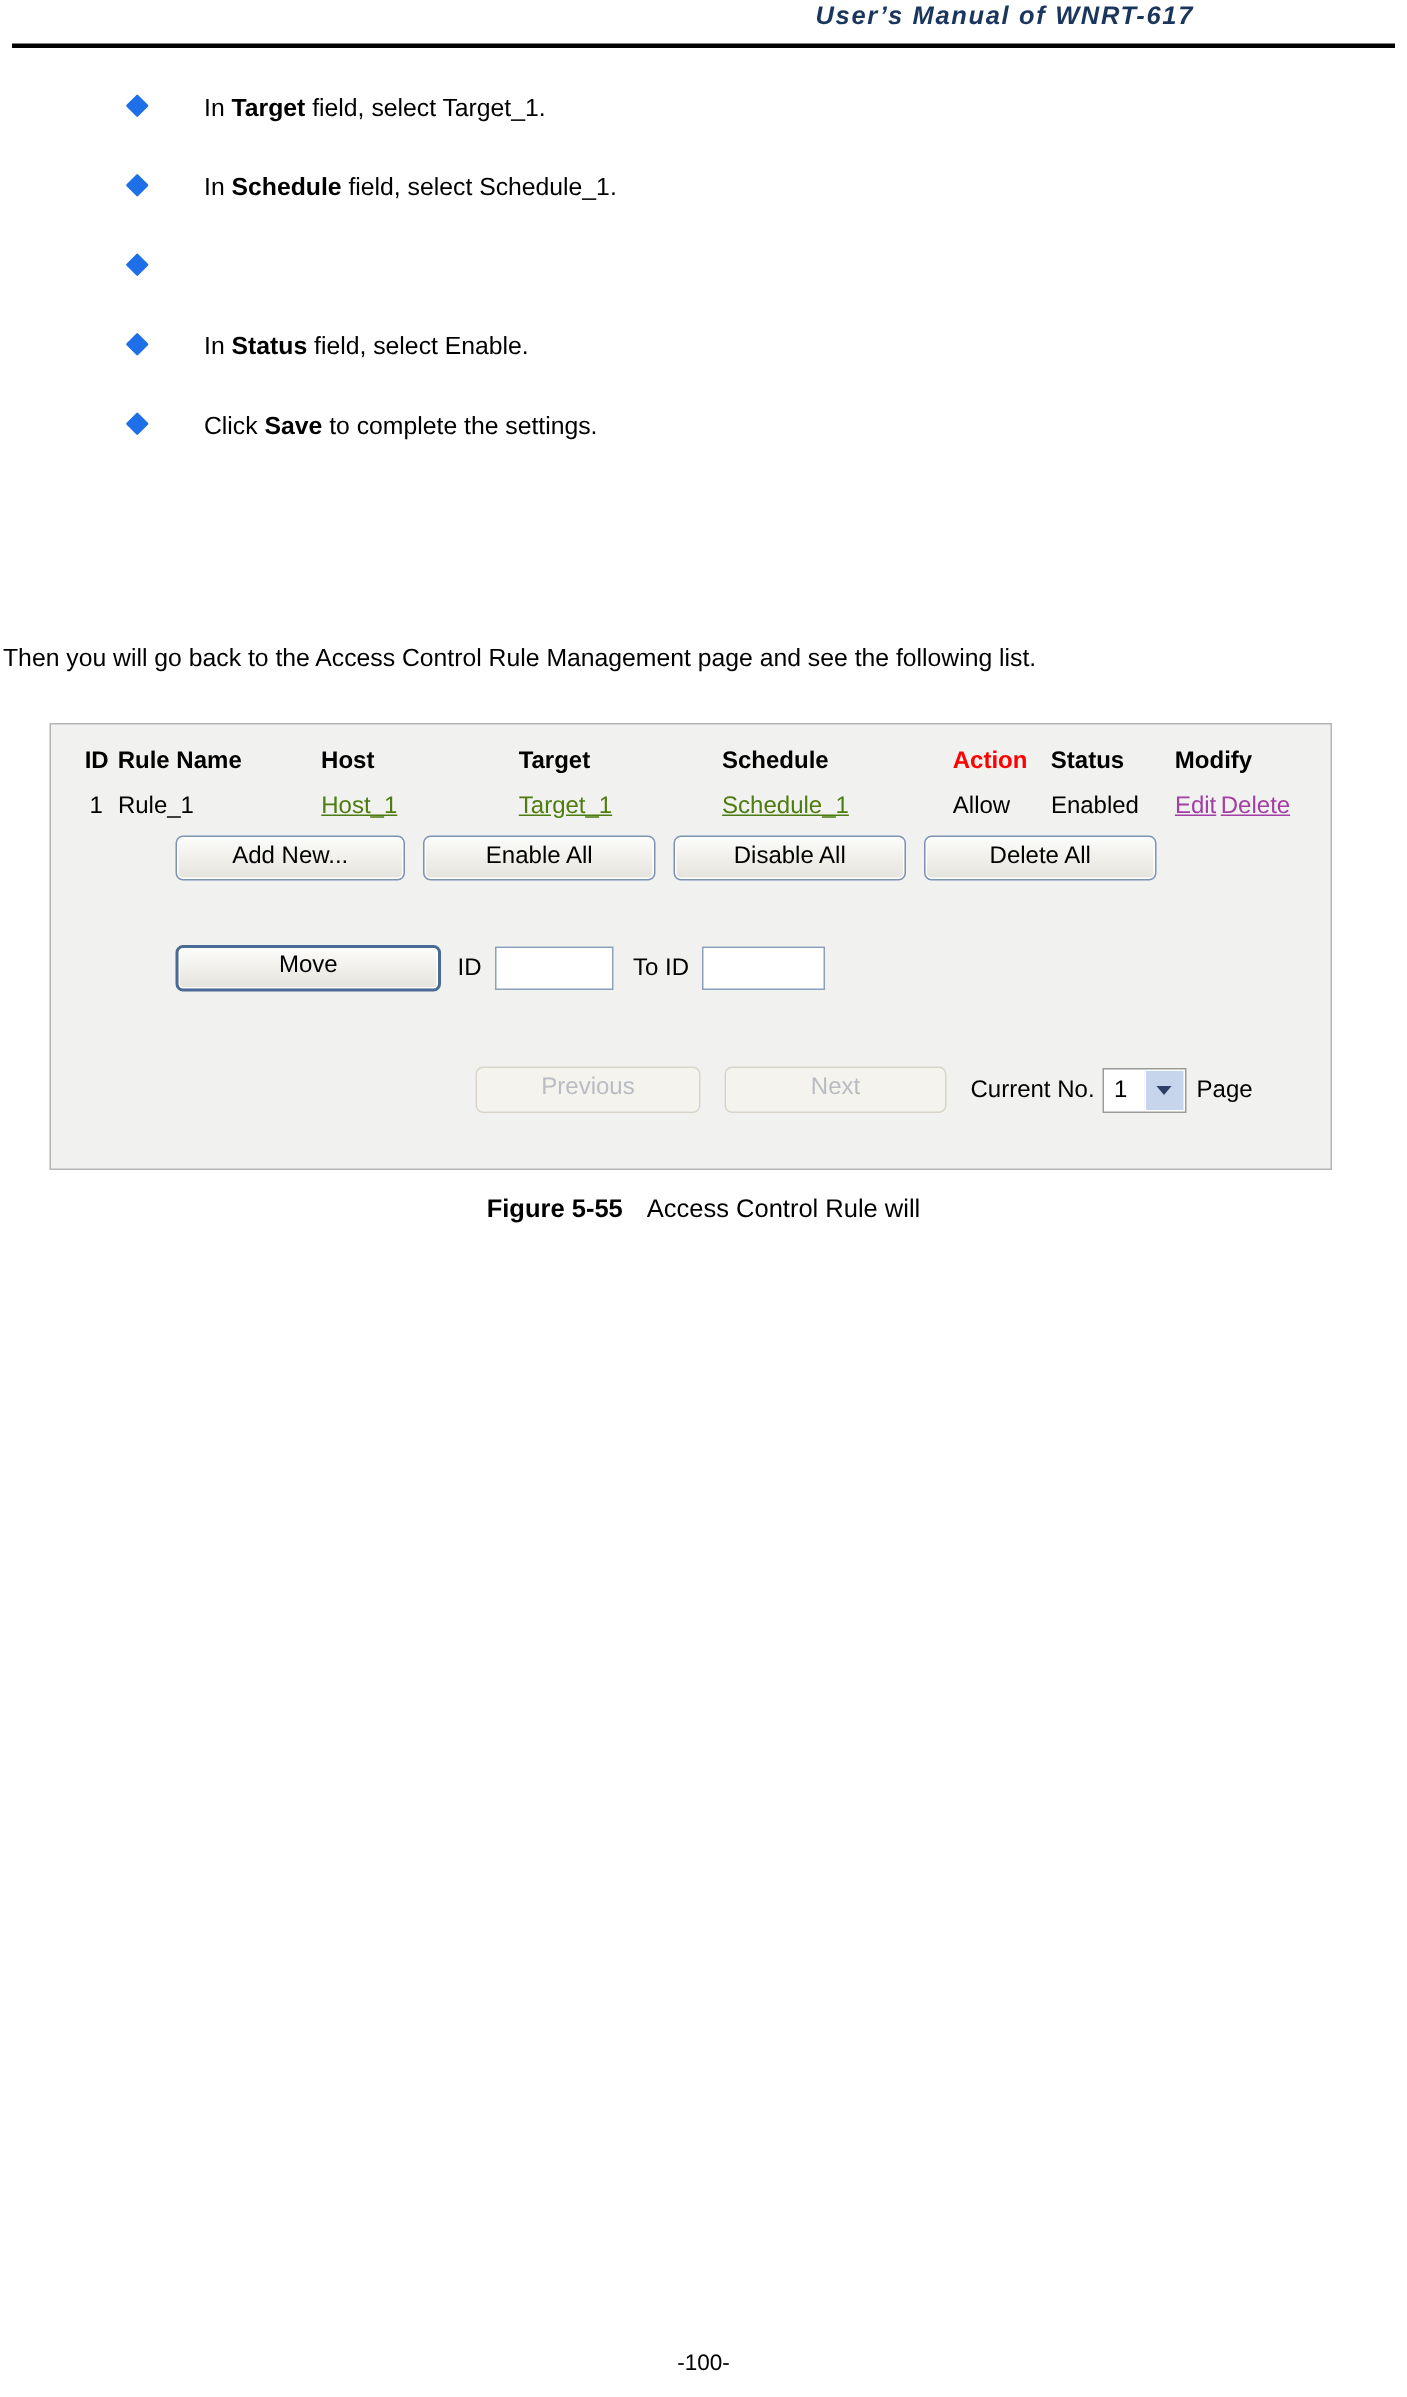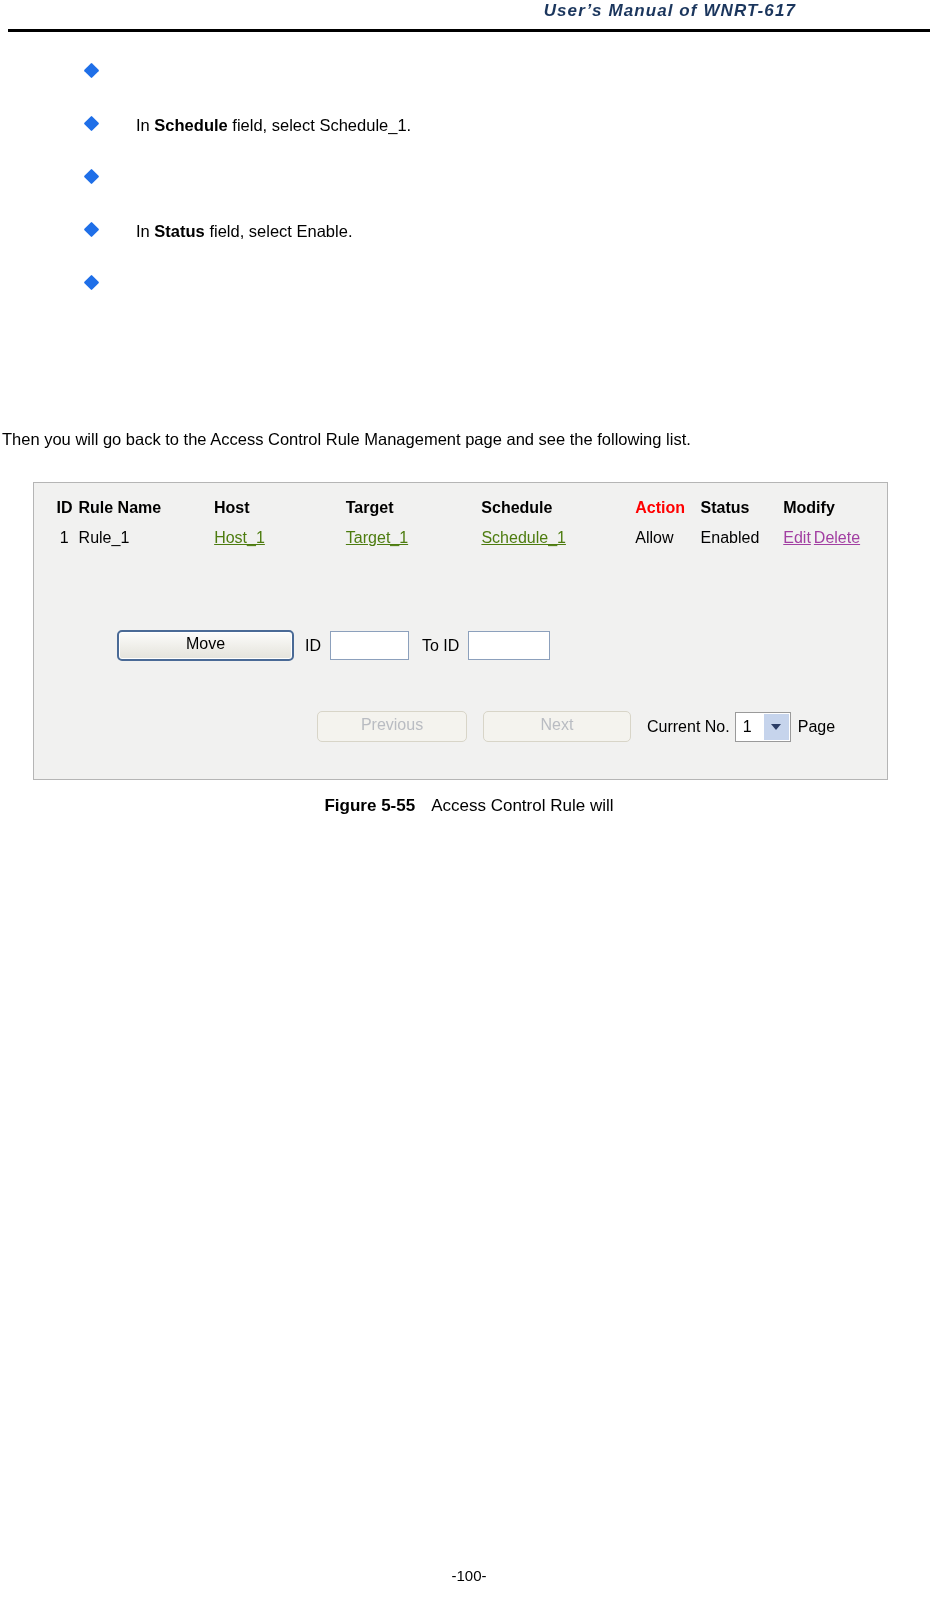--- a/index.html
+++ b/index.html
@@ -287,38 +287,40 @@
 <div class="page-header">
   <div class="header-title">User’s Manual of WNRT-617</div>
   <div class="header-rule"></div>
 </div>
 
 <div class="bullet-list">
 
 
   <div class="bullet-item">
     <span class="bullet-marker"></span>
+    <span class="bullet-text"><span>In </span><b>Target</b><span> field, select Target_1.</span></span>
   </div>
 
   <div class="bullet-item">
     <span class="bullet-marker"></span>
     <span class="bullet-text"><span>In </span><b>Schedule</b><span> field, select Schedule_1.</span></span>
   </div>
 
   <div class="bullet-item">
     <span class="bullet-marker"></span>
   </div>
 
   <div class="bullet-item">
     <span class="bullet-marker"></span>
     <span class="bullet-text"><span>In </span><b>Status</b><span> field, select Enable.</span></span>
   </div>
 
   <div class="bullet-item">
     <span class="bullet-marker"></span>
+    <span class="bullet-text"><span>Click </span><b>Save</b><span> to complete the settings.</span></span>
   </div>
 
 </div>
 
 <div class="lead-paragraph">Then you will go back to the Access Control Rule Management page and see the following list.</div>
 
 <div class="figure-block">
 
   <div class="rule-table">
 
@@ -339,20 +341,26 @@
       <div class="c-host"><span class="link-blue">Host_1</span></div>
       <div class="c-target"><span class="link-blue">Target_1</span></div>
       <div class="c-sched"><span class="link-blue">Schedule_1</span></div>
       <div class="c-action">Allow</div>
       <div class="c-status">Enabled</div>
       <div class="c-modify"><span class="link-purple">Edit</span><span class="modify-gap"></span><span class="link-purple">Delete</span></div>
     </div>
 
   </div>
 
+  <div class="btn-row">
+    <div class="btn btn-add">Add New...</div>
+    <div class="btn btn-enable">Enable All</div>
+    <div class="btn btn-disable">Disable All</div>
+    <div class="btn btn-delete">Delete All</div>
+  </div>
 
   <div class="move-row">
     <div class="btn btn-move focused">Move</div>
     <span class="move-label">ID</span>
     <input class="txt-input" type="text" value="" placeholder="" style="">
     <span class="move-label toid">To ID</span>
     <input class="txt-input wide" type="text" value="" placeholder="" style="">
   </div>
 
   <div class="pager-row">

